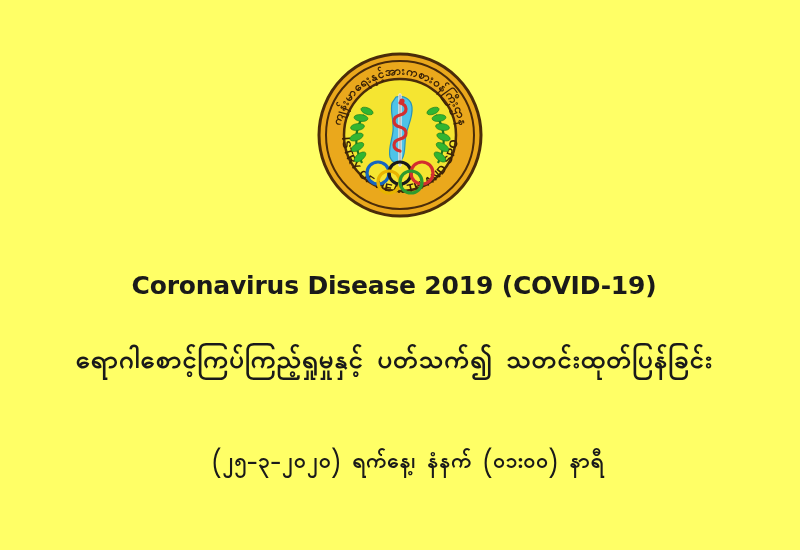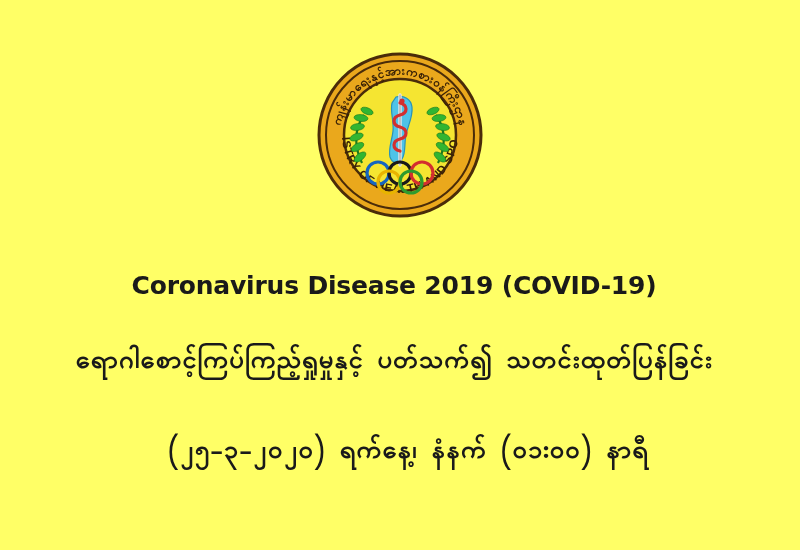--- a/index.html
+++ b/index.html
@@ -65,23 +65,23 @@
   #subtitle-my {
     font-family: "Padauk", "Myanmar Text", "Noto Sans Myanmar", "DejaVu Sans", sans-serif;
     font-weight: bold;
     font-size: 27px;
     line-height: 1.5;
     margin-top: 40px;
   }
   #datetime-my {
     font-family: "Padauk", "Myanmar Text", "Noto Sans Myanmar", "DejaVu Sans", sans-serif;
     font-weight: bold;
-    font-size: 27px;
+    font-size: 22px;
     line-height: 1.5;
-    margin-top: 49px;
+    margin-top: 64px;
     padding-left: 28px;
   }
 </style>
 </head>
 <body>
 
 <div id="slide">
 
   <div id="emblem-wrap">
     <svg id="emblem-svg" viewBox="0 0 168 204" xmlns="http://www.w3.org/2000/svg">

